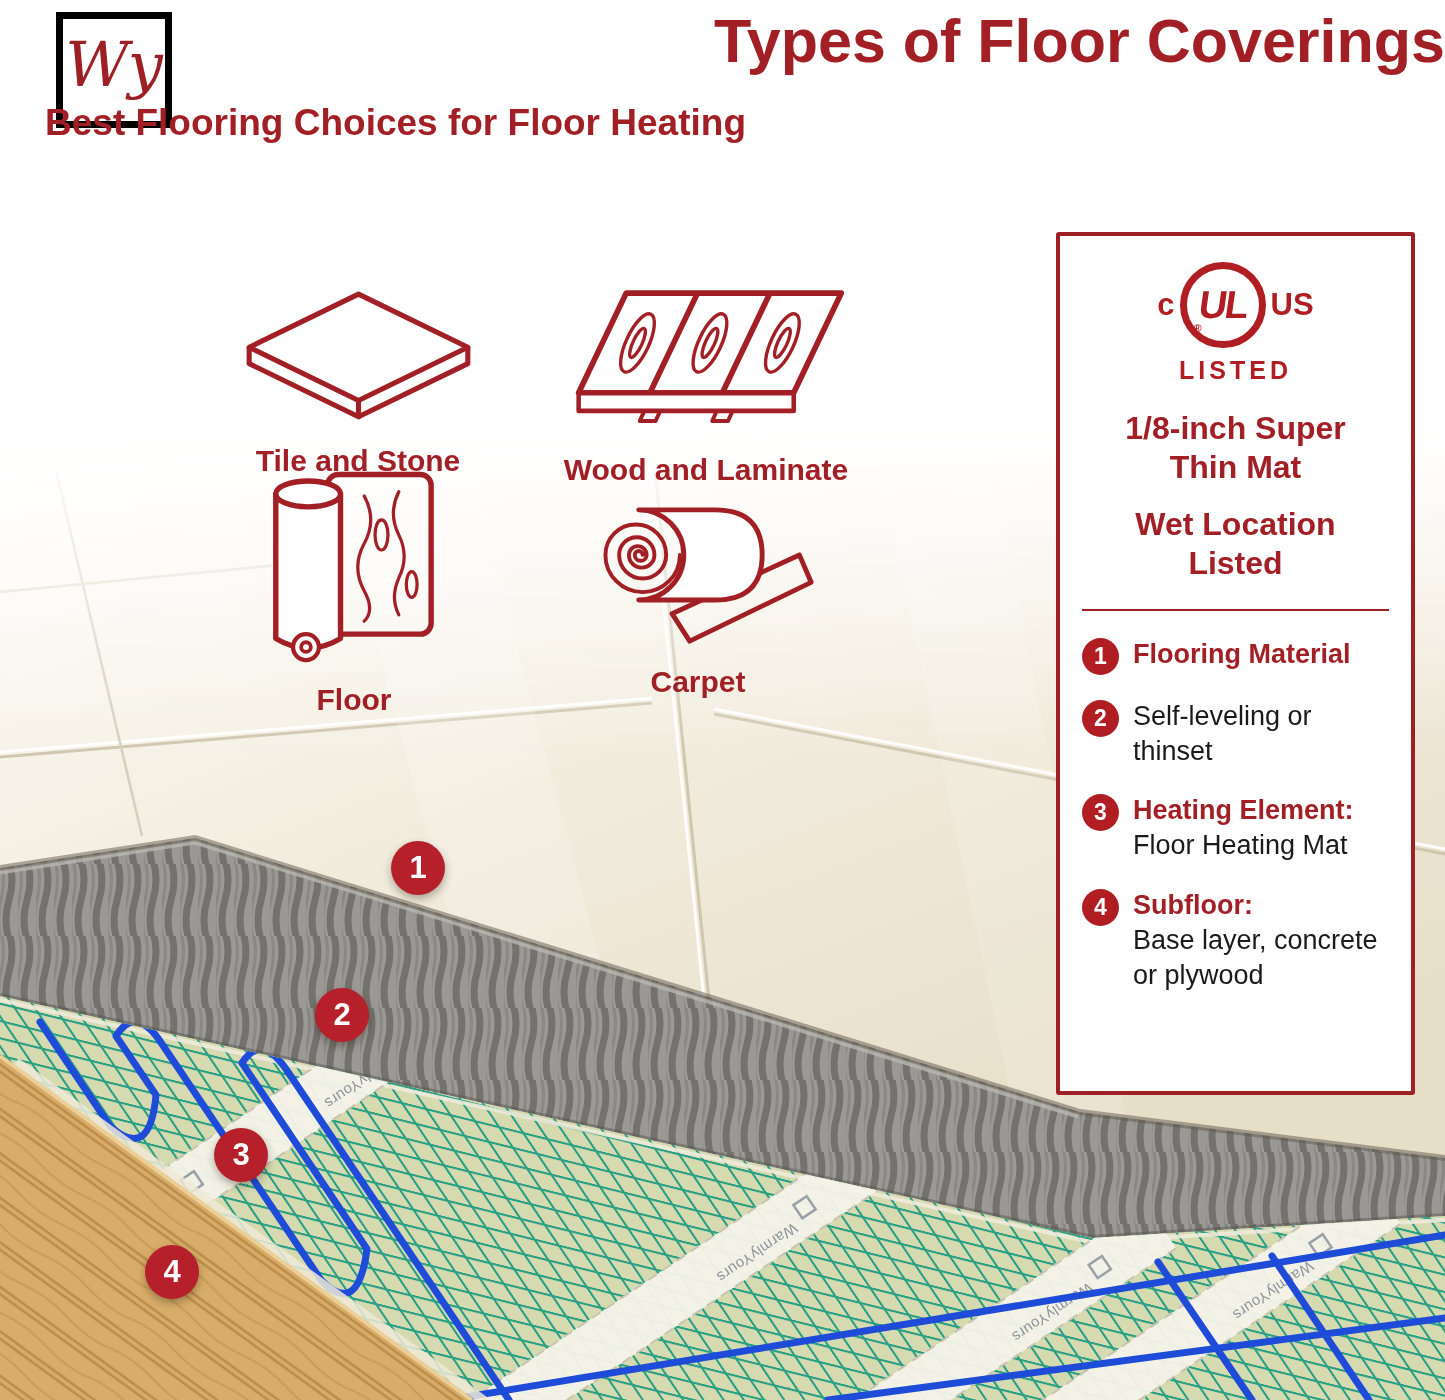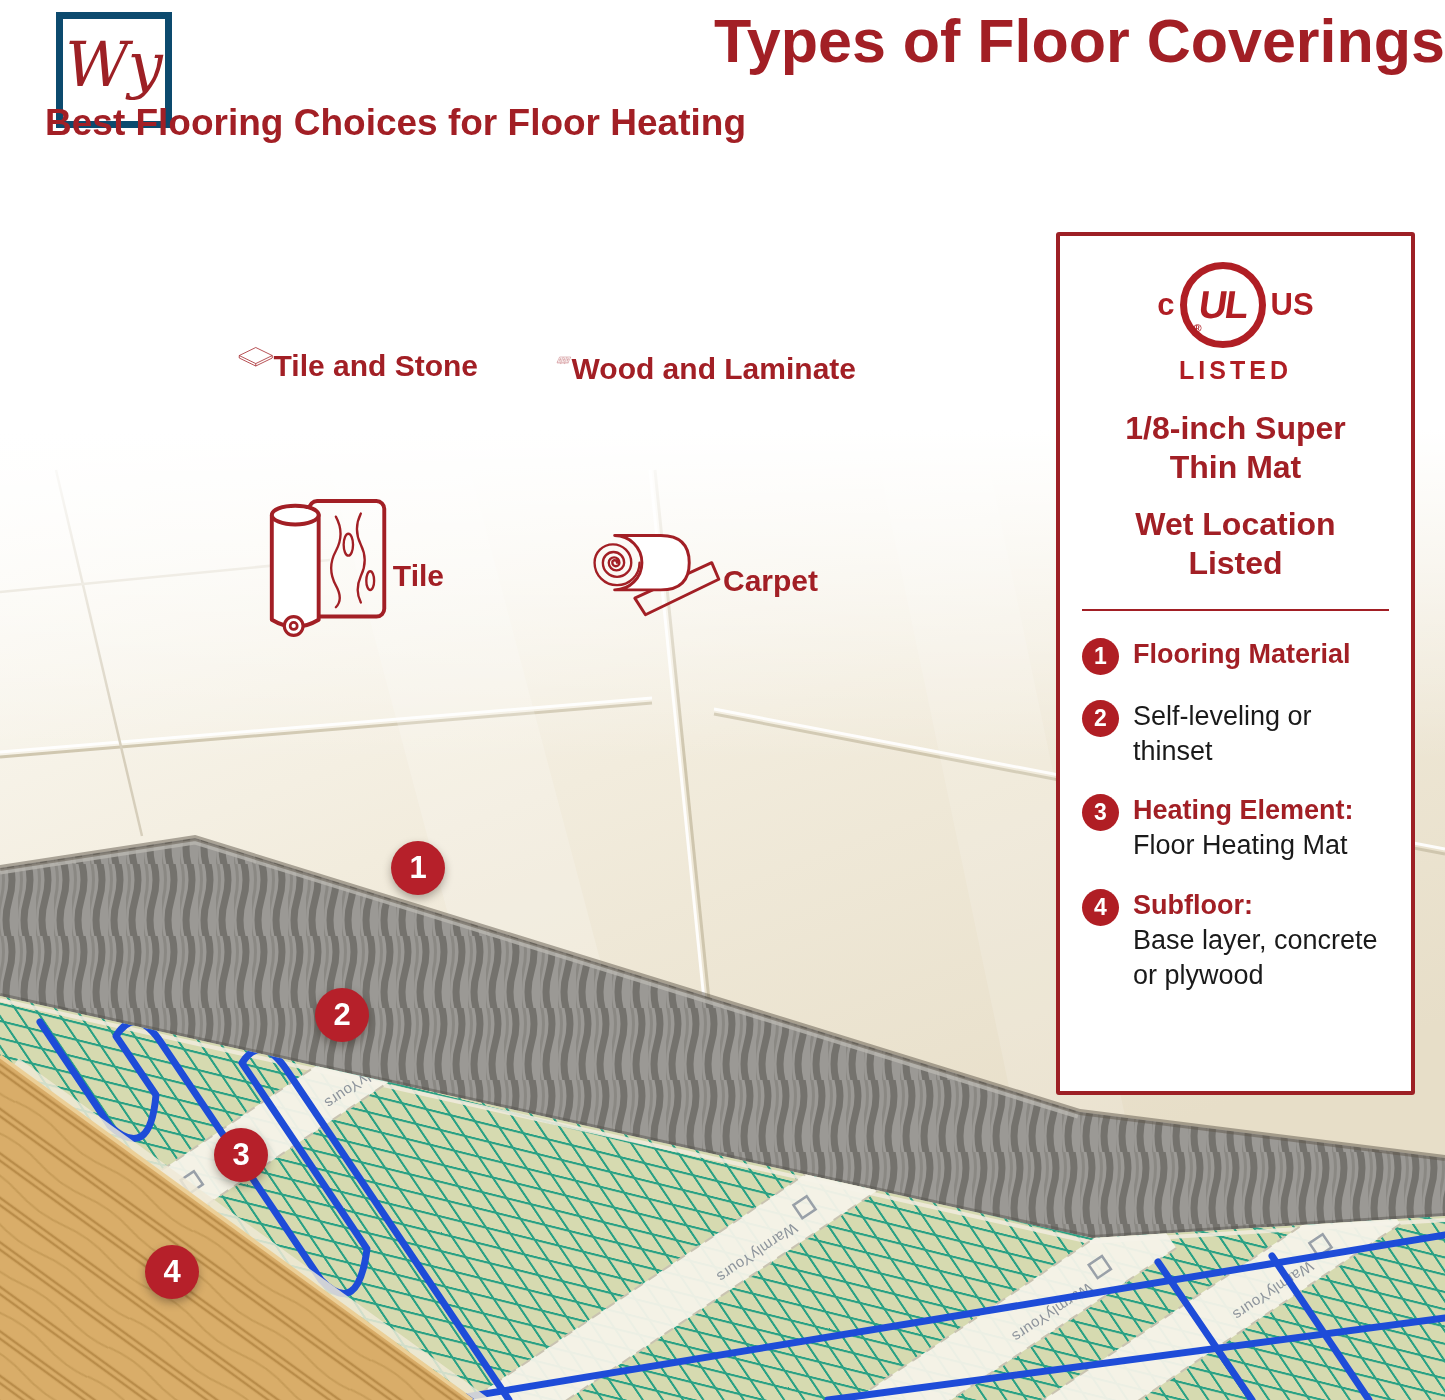--- a/index.html
+++ b/index.html
@@ -3,30 +3,30 @@
 <meta charset="utf-8">
 <style>
   * { box-sizing: border-box; margin: 0; padding: 0; }
   body { margin: 0; background: #ffffff; }
   .page { position: relative; width: 1445px; height: 1400px; background: #fff; overflow: hidden;
           font-family: "Liberation Sans", sans-serif; }
   .bg { position: absolute; left: 0; top: 0; }
   svg text { font-family: "Liberation Sans", sans-serif; }
 
   .logo { position: absolute; left: 56px; top: 12px; width: 116px; height: 116px;
-          border: 7px solid #0c4a6e; display: flex; align-items: center; justify-content: center; background:#fff; }
+          border: 7px solid #000000; display: flex; align-items: center; justify-content: center; background:#fff; }
   .logo-text { font-family: "DejaVu Serif", serif; font-style: italic; font-size: 62px;
                color: #9d2025; line-height: 1; padding-bottom: 10px; }
 
   .title { position: absolute; left: 45px; right: 0; top: 6px; text-align: right;
            font-size: 61px; font-weight: bold; color: #a21f25; }
   .subtitle { position: absolute; left: 45px; right: 0; top: 102px; 
               font-size: 37px; font-weight: bold; color: #a21f25; }
 
-  .fig { position: absolute; display: flex; align-items: center; }
+  .fig { position: absolute; display: flex; flex-direction: column; align-items: center; }
   .fig svg { color: #a21f25; }
   .fig-label { font-size: 30px; font-weight: bold; color: #a21f25; white-space: nowrap; }
   #fig-tile   { left: 238px; top: 288px; width: 240px; }
   #fig-tile .fig-label { margin-top: 18px; }
   #fig-wood   { left: 556px; top: 284px; width: 300px; }
   #fig-wood .fig-label { margin-top: 16px; }
   #fig-vinyl  { left: 264px; top: 468px; width: 180px; }
   #fig-vinyl .fig-label { margin-top: 10px; }
   #fig-carpet { left: 578px; top: 496px; width: 240px; align-items: center; }
   #fig-carpet .fig-label { margin-top: 12px; }
@@ -207,21 +207,21 @@
         <path d="M92,26 q12,22 0,44 q-12,22 0,44 q10,18 0,28"></path>
         <path d="M124,22 q-10,20 0,40 q10,20 0,40 q-8,18 0,34"></path>
         <ellipse cx="108" cy="62" rx="6" ry="14"></ellipse>
         <ellipse cx="136" cy="108" rx="5" ry="12"></ellipse>
       </g>
       <path d="M10,24 L10,158 Q40,176 70,158 L70,24" fill="#ffffff"></path>
       <ellipse cx="40" cy="24" rx="30" ry="12" fill="#ffffff"></ellipse>
       <circle cx="38" cy="166" r="12" fill="#ffffff" stroke-width="4"></circle>
       <circle cx="38" cy="166" r="4.5" stroke-width="3.5"></circle>
     </svg>
-    <figcaption class="fig-label">Tile</figcaption>
+    <figcaption class="fig-label">Floor</figcaption>
   </figure>
 
   <figure class="fig" id="fig-carpet">
     <svg width="240" height="157" viewBox="0 0 245 160" fill="none" stroke="currentColor" stroke-width="5" stroke-linejoin="round" stroke-linecap="round">
       <path d="M96,120 L226,60 L238,88 L114,148 Z"></path>
       <path d="M140,14 Q188,14 188,60 Q188,106 140,106 L62,106 A46,46 0 0 0 62,14 Z" fill="#ffffff"></path>
       <path stroke-width="4" d="M66,60 a4,4 0 0 0 -8,0 a6,6 0 0 0 12,0 a9,9 0 0 0 -18,0 a13,13 0 0 0 26,0 a18,18 0 0 0 -36,0 a24,24 0 0 0 48,0 a31,31 0 0 0 -62,0 a38,38 0 0 0 76,0"></path>
     </svg>
     <figcaption class="fig-label">Carpet</figcaption>
   </figure>

